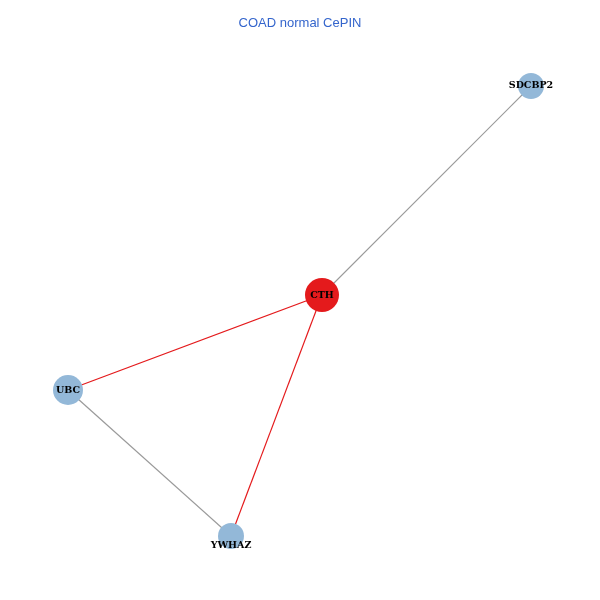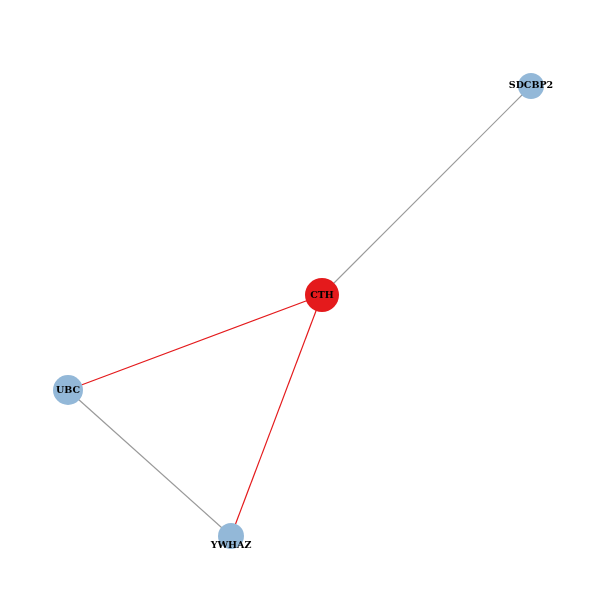--- a/index.html
+++ b/index.html
@@ -54,13 +54,14 @@
       <line x1="68" y1="390" x2="231" y2="536" stroke="#9a9a9a" class="graph-edge"></line>
       <circle cx="531" cy="86" r="13" fill="#93b8d8" class="graph-node"></circle>
       <circle cx="322" cy="295" r="17" fill="#e41a1c" class="graph-node"></circle>
       <circle cx="68" cy="390" r="15" fill="#93b8d8" class="graph-node"></circle>
       <circle cx="231" cy="536" r="13" fill="#93b8d8" class="graph-node"></circle>
       <text x="531" y="88" fill="#000000" class="node-label">SDCBP2</text>
       <text x="322" y="298" fill="#000000" class="node-label">CTH</text>
       <text x="68" y="393" fill="#000000" class="node-label">UBC</text>
       <text x="231" y="548" fill="#000000" class="node-label">YWHAZ</text>
     </svg>
+  <div class="plot-title" style="color: rgb(52, 101, 204);">COAD normal CePIN</div>
 </div>
 
 </body></html>

